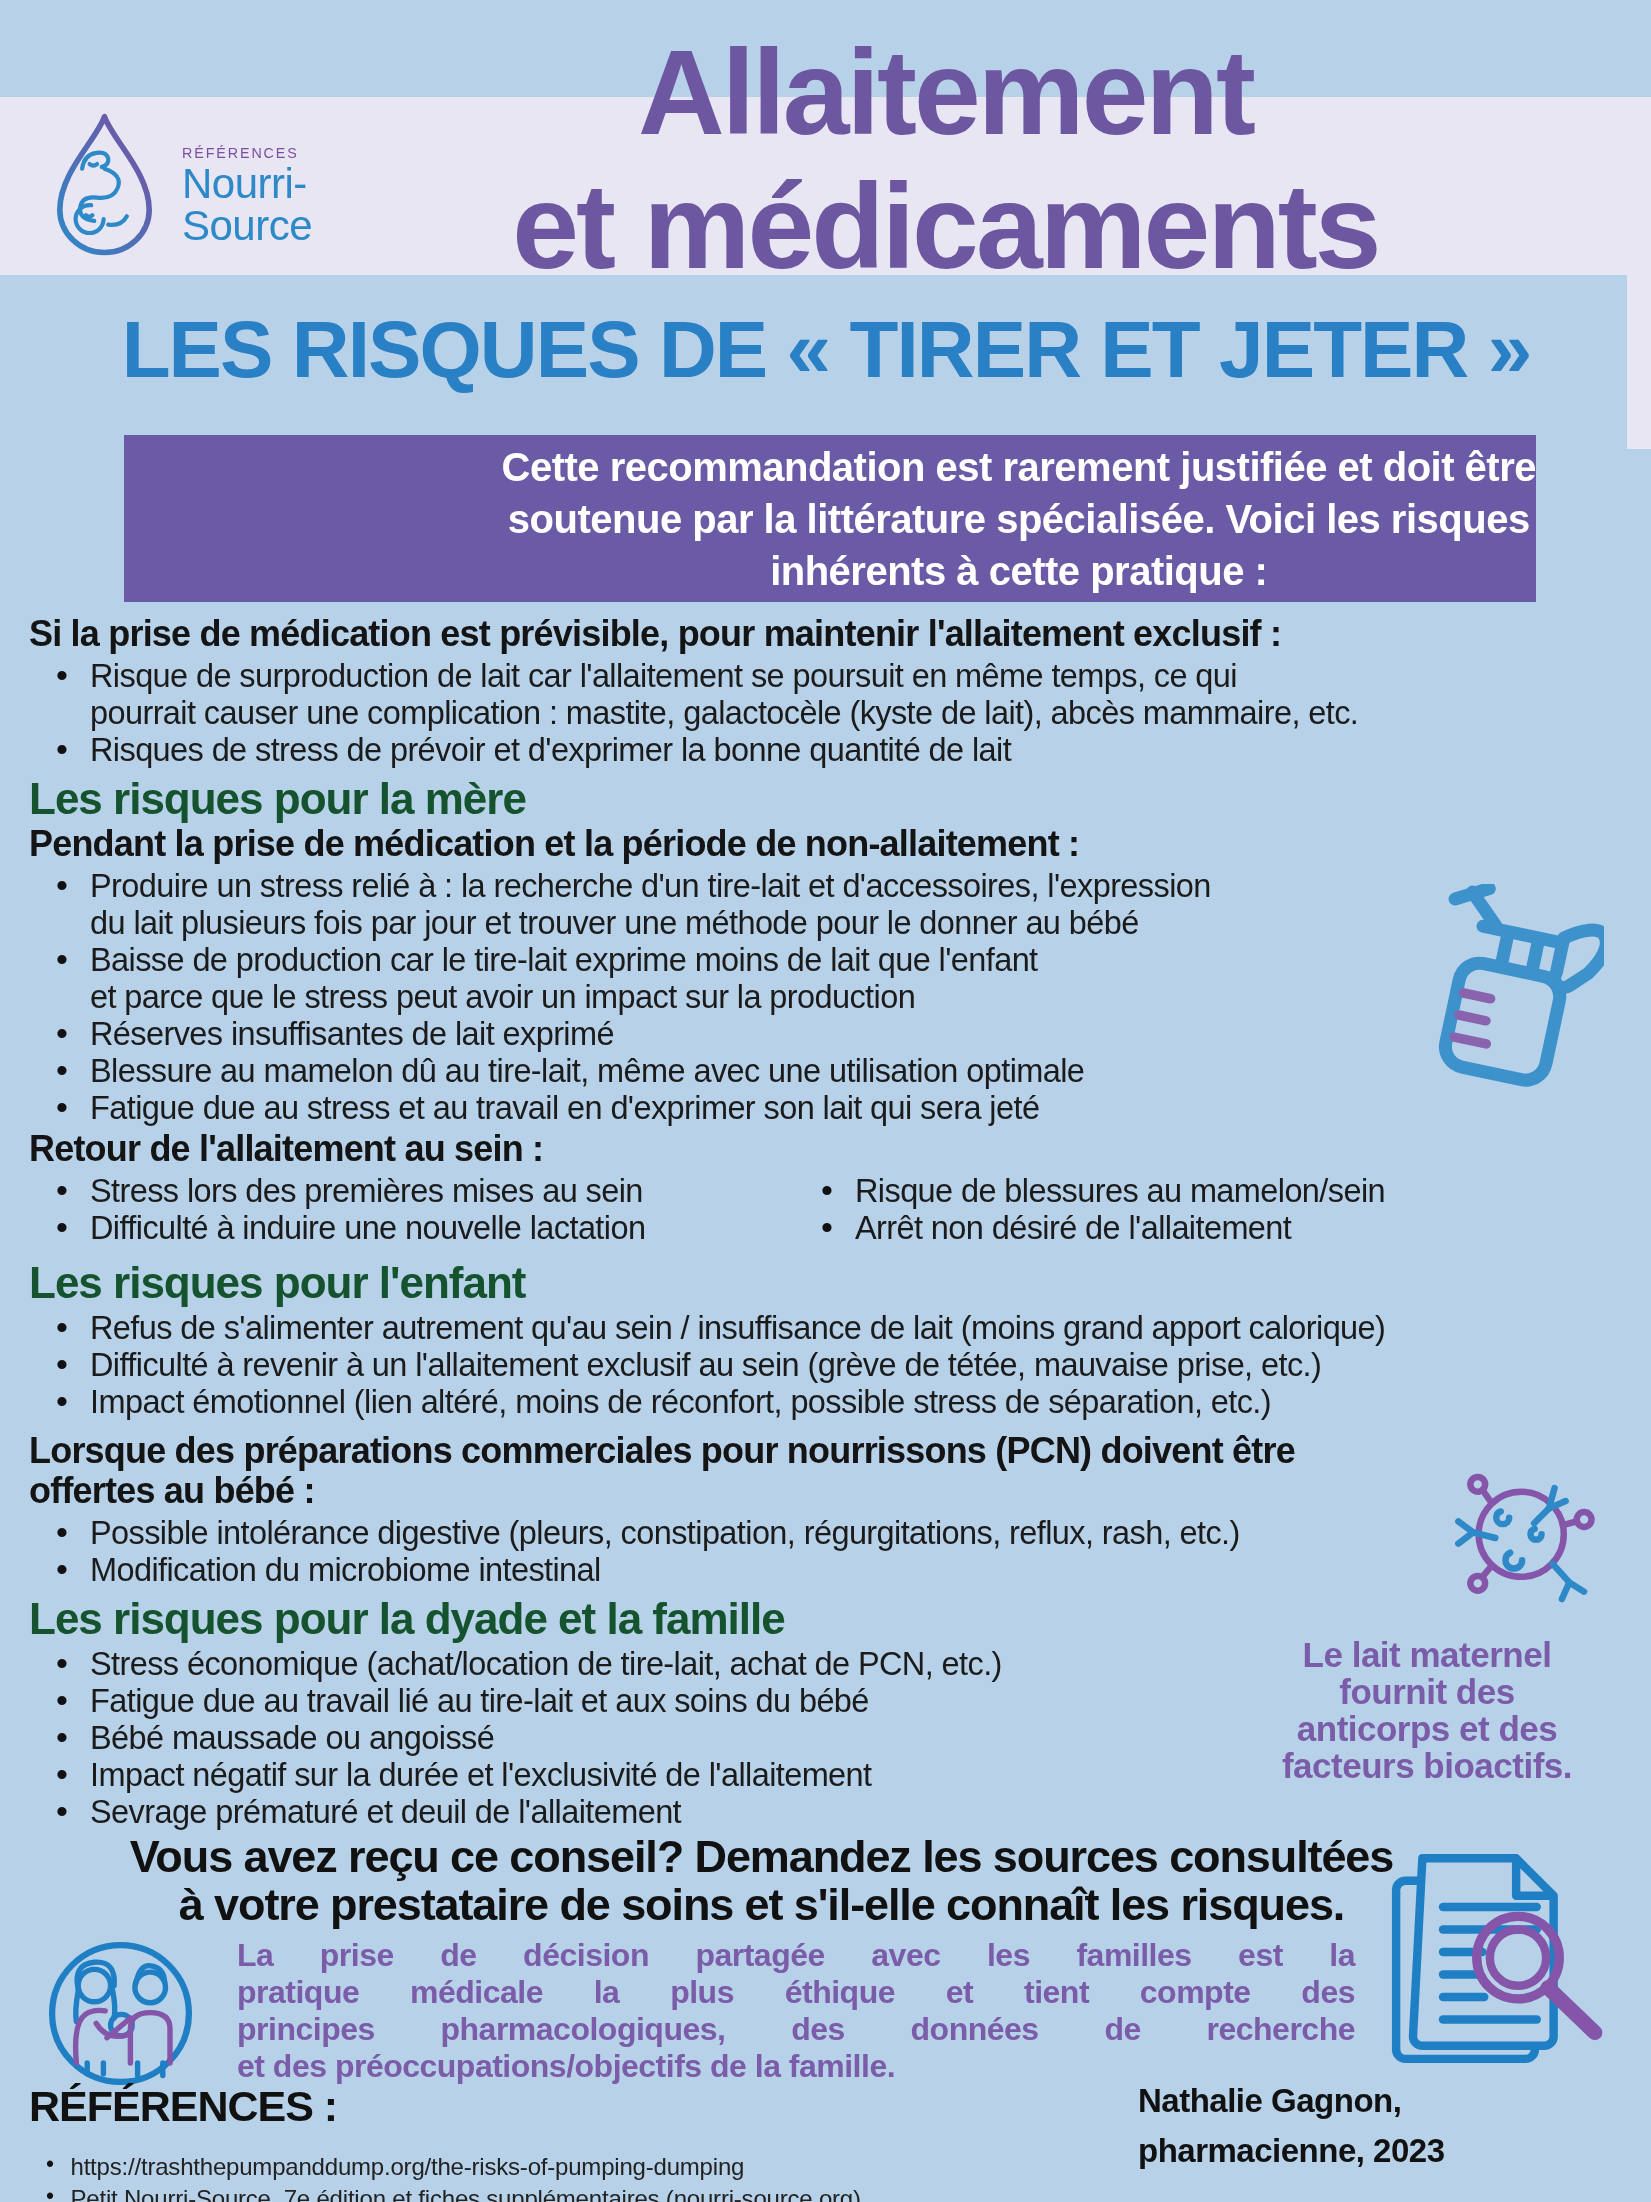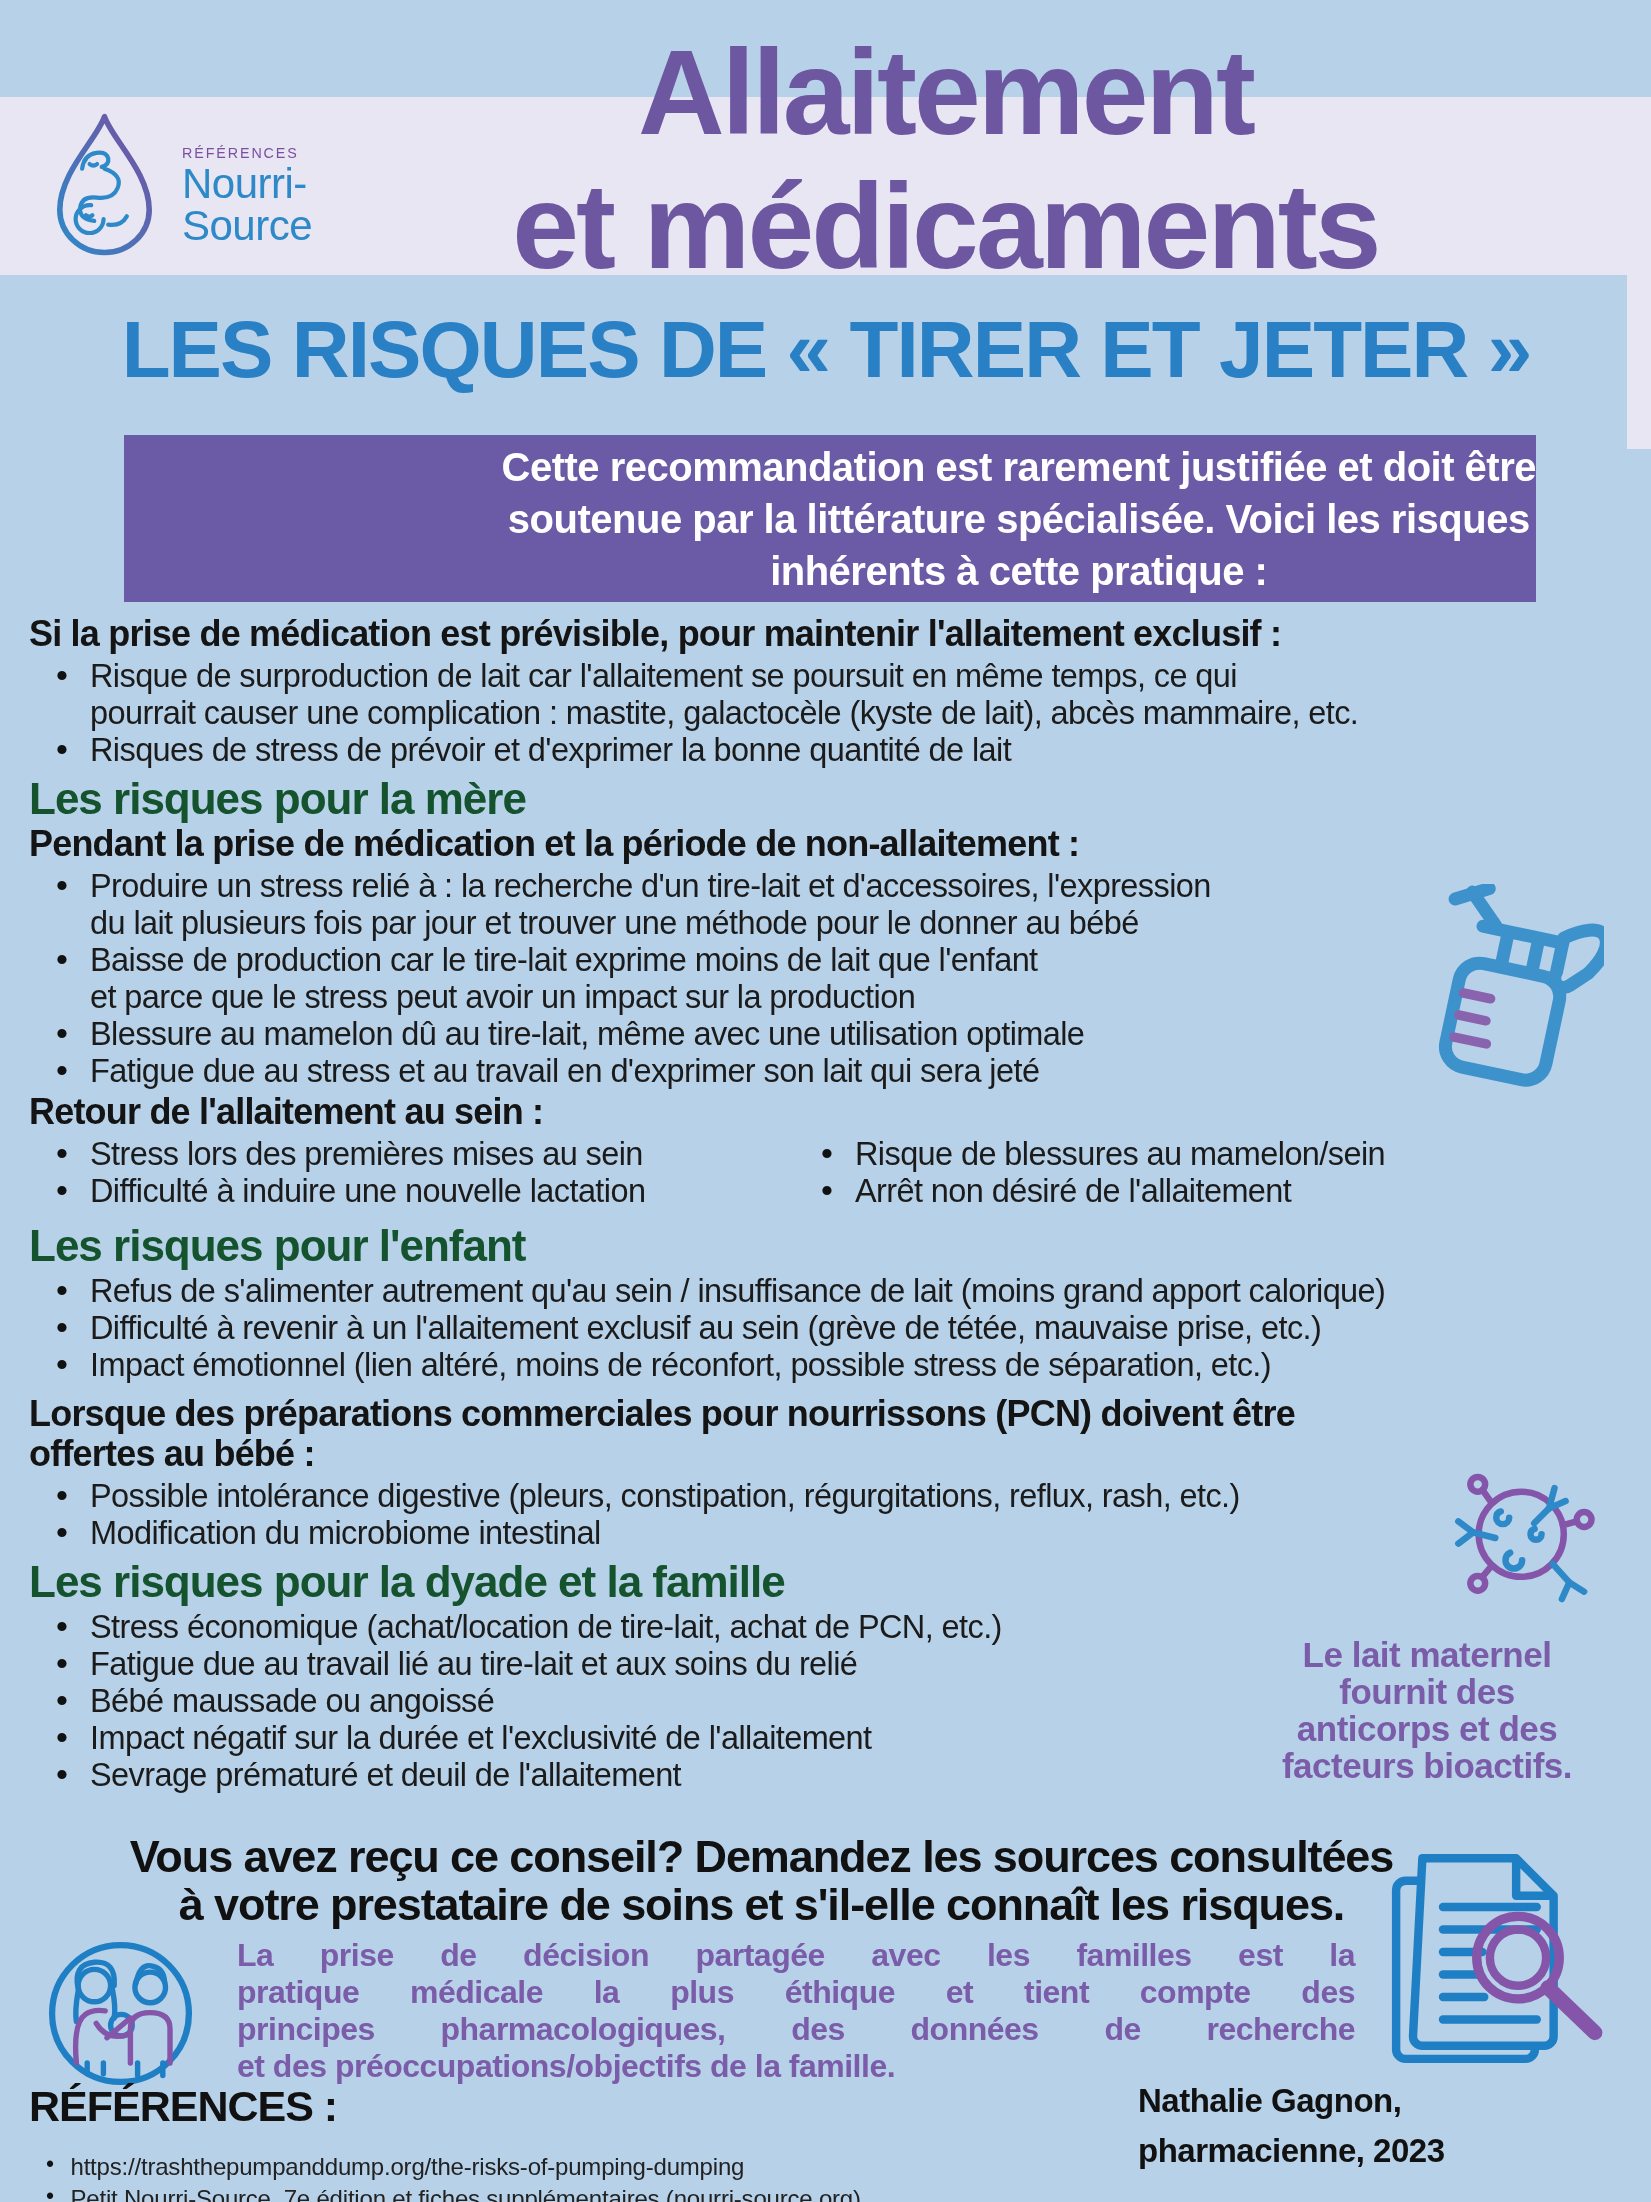--- a/index.html
+++ b/index.html
@@ -116,20 +116,21 @@
       <li>Risques de stress de prévoir et d'exprimer la bonne quantité de lait</li>
     </ul>
 
     <h2 class="mt8">Les risques pour la mère</h2>
     <h3 style="margin-top:1.9px">Pendant la prise de médication et la période de non-allaitement :</h3>
     <ul>
       <li>Produire un stress relié à : la recherche d'un tire-lait et d'accessoires, l'expression
 du lait plusieurs fois par jour et trouver une méthode pour le donner au bébé</li>
       <li>Baisse de production car le tire-lait exprime moins de lait que l'enfant
 et parce que le stress peut avoir un impact sur la production</li>
+      <li>Réserves insuffisantes de lait exprimé</li>
       <li>Blessure au mamelon dû au tire-lait, même avec une utilisation optimale</li>
       <li>Fatigue due au stress et au travail en d'exprimer son lait qui sera jeté</li>
     </ul>
     <h3 style="margin-top:1.9px">Retour de l'allaitement au sein :</h3>
     <div class="two-col">
       <ul class="col-l">
         <li>Stress lors des premières mises au sein</li>
         <li>Difficulté à induire une nouvelle lactation</li>
       </ul>
       <ul class="col-r">
@@ -147,21 +148,21 @@
     <h3 style="margin-top:10px">Lorsque des préparations commerciales pour nourrissons (PCN) doivent être
 offertes au bébé :</h3>
     <ul>
       <li>Possible intolérance digestive (pleurs, constipation, régurgitations, reflux, rash, etc.)</li>
       <li>Modification du microbiome intestinal</li>
     </ul>
 
     <h2 class="mt8">Les risques pour la dyade et la famille</h2>
     <ul>
       <li>Stress économique (achat/location de tire-lait, achat de PCN, etc.)</li>
-      <li>Fatigue due au travail lié au tire-lait et aux soins du relié</li>
+      <li>Fatigue due au travail lié au tire-lait et aux soins du bébé</li>
       <li>Bébé maussade ou angoissé</li>
       <li>Impact négatif sur la durée et l'exclusivité de l'allaitement</li>
       <li>Sevrage prématuré et deuil de l'allaitement</li>
     </ul>
   </div>
 
   <div class="abs" style="top:884px;left:1422px;">
     <svg width="182" height="215" viewBox="0 0 210 245" fill="none">
       <g transform="rotate(12 105 120)" stroke="#3d92cc" stroke-width="15" stroke-linecap="round" stroke-linejoin="round">
         <rect x="42" y="98" width="118" height="122" rx="24"></rect>

